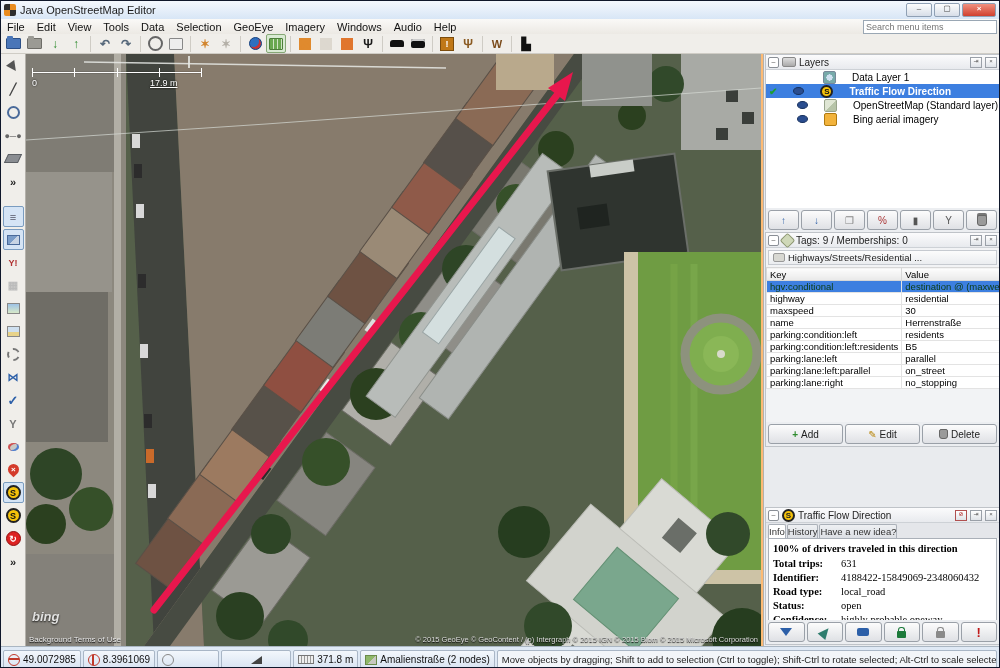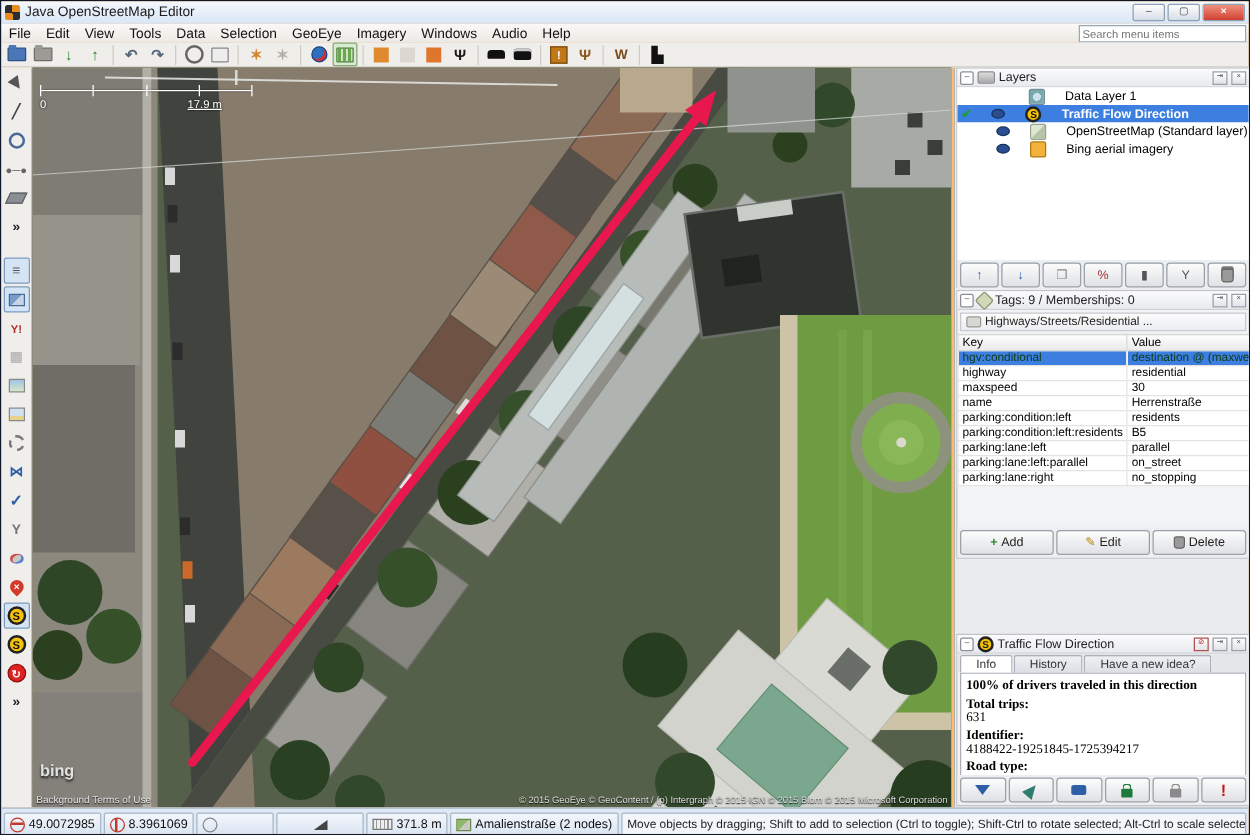--- a/index.html
+++ b/index.html
@@ -36,21 +36,21 @@
   .s-yellow{background:#f5c20a;border:2px solid #222;color:#111;width:11px;height:11px;}
   .s-red{background:#d22;border:1px solid #901010;color:#fff;width:13px;height:13px;}
   .pin{width:11px;height:11px;background:#d43a2a;border-radius:50% 50% 50% 0;transform:rotate(-45deg);display:flex;align-items:center;justify-content:center;}
   .pin span{transform:rotate(45deg);color:#fff;font-size:8px;font-weight:bold;}
   
   .map{position:absolute;left:25px;top:53px;width:735px;height:592px;overflow:hidden;background:#5c6550;}
   .scalebar{position:absolute;left:6px;top:10px;width:172px;height:20px;}
   .scalebar .bar{position:absolute;left:0;top:8px;width:170px;height:1px;background:#fff;box-shadow:0 0 1px #000;}
   .scalebar .tick{position:absolute;top:4px;width:1px;height:9px;background:#fff;}
   .scalelbl{position:absolute;top:14px;color:#fff;font-size:9px;text-shadow:0 0 2px #000;}
-  .bing-logo{position:absolute;left:6px;bottom:22px;font-size:13px;font-weight:bold;color:#f2f2f2;opacity:.85;text-shadow:0 1px 2px #000;}
+  .bing-logo{position:absolute;left:6px;bottom:22px;font-size:13px;font-weight:bold;color:#f2f2f2;opacity:.85;text-shadow:0 1px 2px #000;font-style:italic;}
   .terms{position:absolute;left:3px;bottom:2px;font-size:8px;color:#e8e8e8;text-shadow:0 1px 1px #000;}
   .copyright{position:absolute;right:3px;bottom:2px;font-size:7.5px;color:#ddd;text-shadow:0 1px 1px #000;}
   
   .rightpanel{position:absolute;left:762px;top:53px;width:238px;height:592px;background:#e9ebee;border-left:1px solid #b4b1ab;box-sizing:border-box;font-size:10px;}
   .panel{position:absolute;left:1px;width:235px;background:#f2f3f5;border:1px solid #bfc3c8;box-sizing:border-box;}
   .phead{height:14px;display:flex;align-items:center;gap:3px;padding:0 2px;background:linear-gradient(#fbfbfc,#e8eaee);border-bottom:1px solid #cdd1d6;font-size:10px;color:#222;}
   .collapse{width:9px;height:9px;border:1px solid #8a8f96;border-radius:2px;background:#fff;font-size:7px;line-height:7px;text-align:center;color:#555;}
   .phead .spacer{flex:1;}
   .hbtn{width:10px;height:9px;border:1px solid #9aa0a8;background:linear-gradient(#fff,#dfe3e8);font-size:6px;line-height:7px;text-align:center;color:#555;}
   .layeritem{height:14px;display:flex;align-items:center;gap:16px;padding-left:3px;background:#fff;}
@@ -59,24 +59,24 @@
   .check-green{color:#1c9e32;font-weight:bold;font-size:10px;}
   .lic{width:11px;height:11px;border-radius:2px;flex:none;}
   .btnrow{display:flex;gap:2px;padding:2px;background:#eceef1;}
   .wbtn{flex:1;height:18px;border:1px solid #9aa0a8;border-radius:3px;background:linear-gradient(#fcfcfc,#dfe1e5);display:flex;align-items:center;justify-content:center;gap:3px;font-size:10px;color:#222;}
   table.tags{border-collapse:collapse;width:100%;background:#fff;font-size:9.5px;}
   table.tags th{text-align:left;font-weight:normal;background:linear-gradient(#fdfdfd,#e9e9e9);border:1px solid #d7d7d7;padding:0 3px;height:12px;}
   table.tags td{border:1px solid #e3e3e3;padding:0 3px;height:10px;white-space:nowrap;overflow:hidden;}
   tr.sel td{background:#3d7fe0;color:#08220c;color:#0b3b13;}
   .preset-btn{margin:2px;height:13px;border:1px solid #c6cad0;background:linear-gradient(#fcfcfc,#ebedf0);display:flex;align-items:center;gap:3px;font-size:9.5px;padding-left:4px;color:#222;}
   .tabs{display:flex;gap:1px;padding:1px 2px 0 2px;background:#e4e6ea;}
-  .tab{border:1px solid #aab0b8;border-bottom:none;padding:1px 12px;font-size:9.5px;background:linear-gradient(#eef0f3,#dcdfe4);border-radius:2px 2px 0 0;color:#333;}
+  .tab{border:1px solid #aab0b8;border-bottom:none;padding:1px 0;font-size:9.5px;background:linear-gradient(#eef0f3,#dcdfe4);border-radius:2px 2px 0 0;color:#333;}
   .tab.active{background:#fff;font-weight:normal;}
   .tfd-content{margin:0 2px;background:#fff;border:1px solid #aab0b8;padding:3px 4px;font-family:"Liberation Serif",serif;font-size:10.5px;height:96px;overflow:hidden;}
-  .tfd-row{margin:3px 0;display:flex;flex-direction:column;}
+  .tfd-row{margin:3px 0;display:flex;}
   .tfd-row b{width:68px;flex:none;}
   .tfd-headline{font-weight:bold;margin:1px 0 4px 0;}
   .lockico{width:9px;height:7px;border-radius:1px;position:relative;margin-top:4px;}
   .lockico:before{content:"";position:absolute;left:1px;top:-4px;width:5px;height:4px;border:1.5px solid;border-bottom:none;border-radius:3px 3px 0 0;border-color:inherit;}
   
   .statusbar{position:absolute;left:0;top:645px;width:100%;height:26px;background:#dfe9f5;border-top:1px solid #aab6c2;display:flex;align-items:center;gap:2px;padding:0 2px;box-sizing:border-box;font-size:10px;}
   .seg{height:17px;border:1px solid #a9b6c6;border-radius:2px;background:linear-gradient(#f3f7fc,#d9e4f2);display:flex;align-items:center;gap:3px;padding:0 4px;color:#111;white-space:nowrap;}
   .seg.help{flex:1;background:#f2f5f9;overflow:hidden;font-size:9.5px;color:#222;}
   .stico{width:10px;height:10px;border-radius:50%;border:1.5px solid #c0392b;position:relative;flex:none;}
   .stico.lat:before{content:"";position:absolute;left:0;right:0;top:3.5px;height:1.5px;background:#c0392b;}
@@ -503,21 +503,21 @@
         <div class="tab">Have a new idea?</div>
       </div>
       <div class="tfd-content">
         <div class="tfd-headline">100% of drivers traveled in this direction</div>
         <div class="tfd-row">
             <b>Total trips:</b>
             <span>631</span>
           </div>
         <div class="tfd-row">
             <b>Identifier:</b>
-            <span>4188422-19251845-1725394217</span>
+            <span>4188422-15849069-2348060432</span>
           </div>
         <div class="tfd-row">
             <b>Road type:</b>
             <span>local_road</span>
           </div>
         <div class="tfd-row">
             <b>Status:</b>
             <span>open</span>
           </div>
         <div class="tfd-row">

